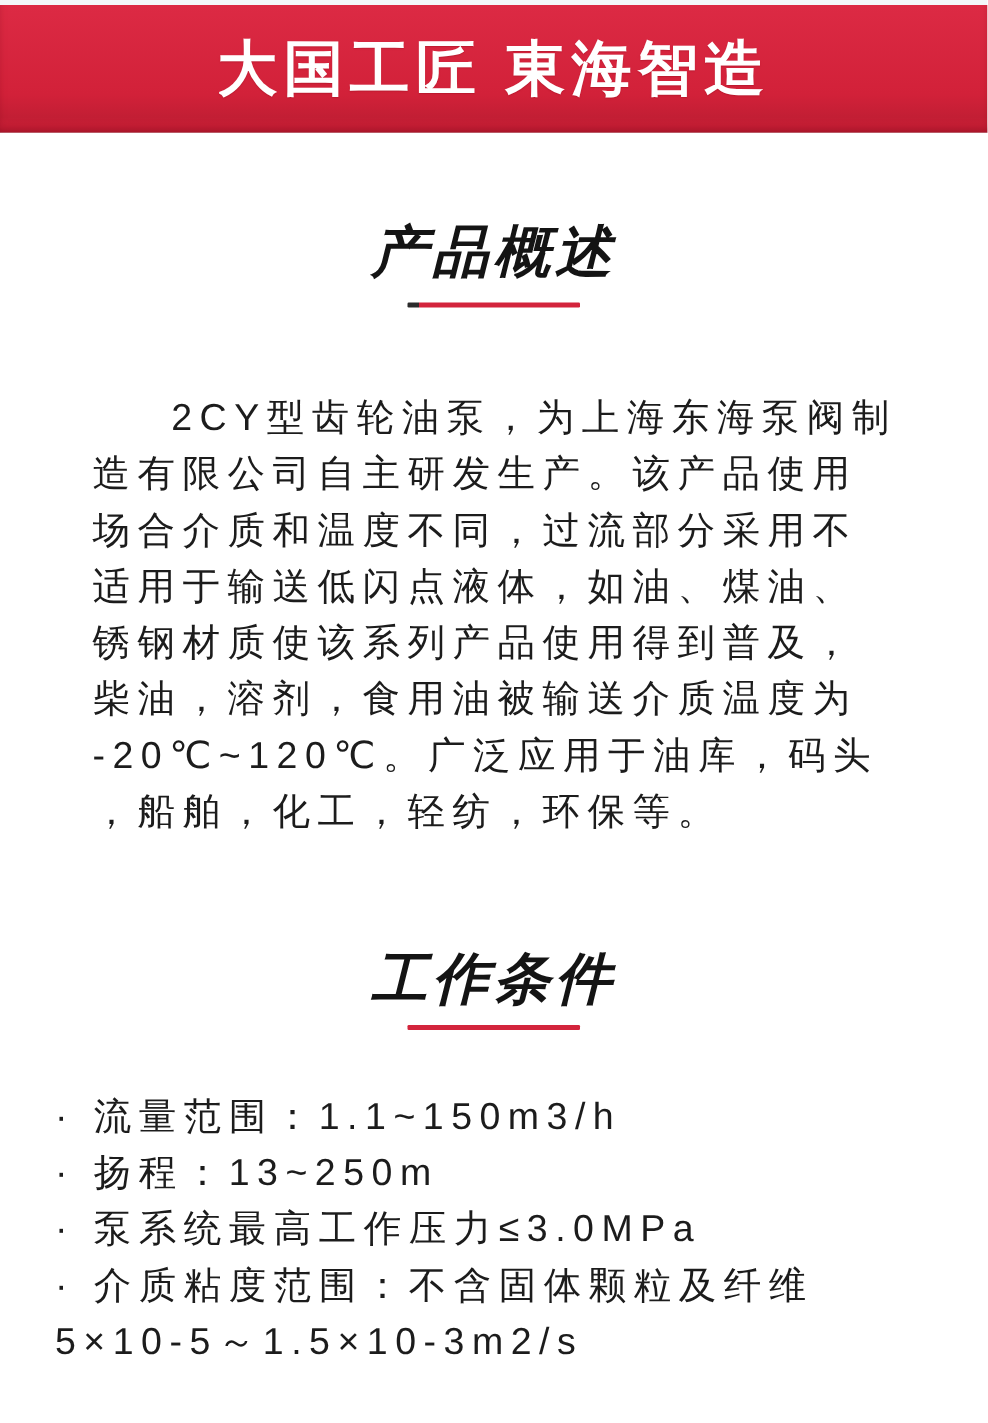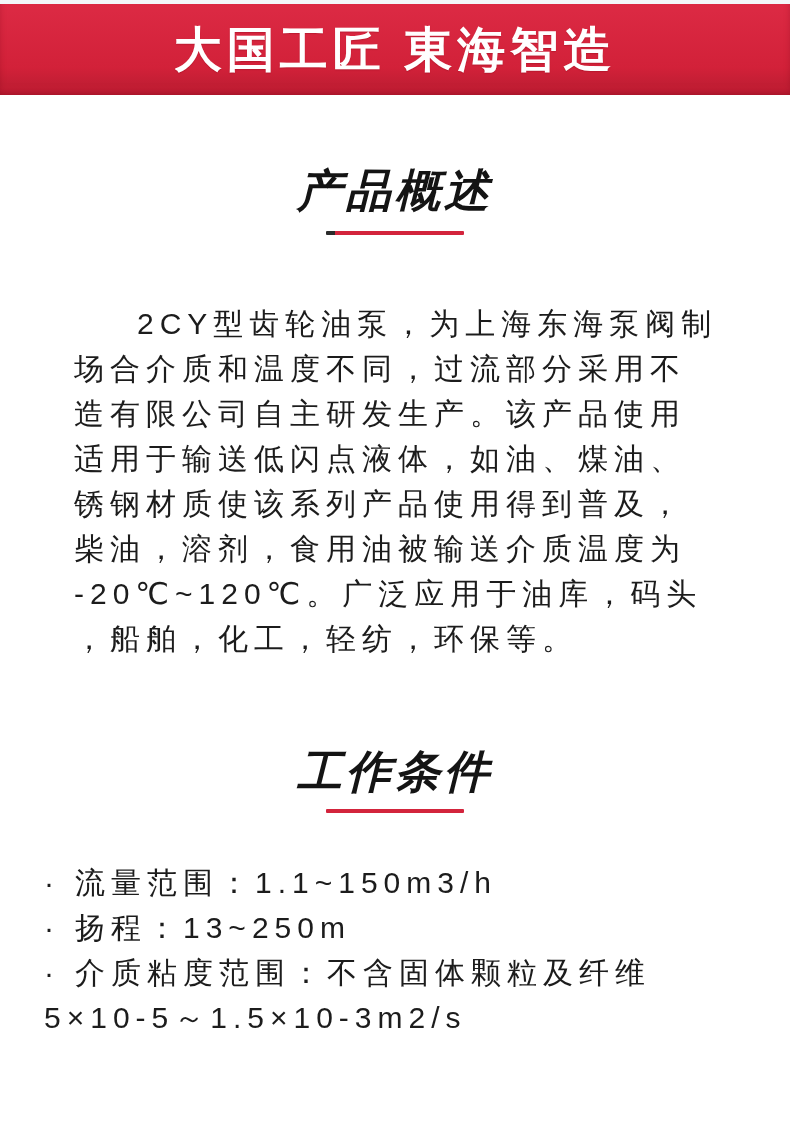--- a/index.html
+++ b/index.html
@@ -12,21 +12,21 @@
     height: 1138px;
     overflow: hidden;
     font-family: "Liberation Sans", "DejaVu Sans", sans-serif;
     color: #1c1c1c;
   }
   .top-strip {
     height: 4px;
     background: #f3f7f9;
   }
   .banner {
-    height: 91px;
+    height: 102px;
     background: linear-gradient(180deg, #dc2a44 0%, #d22139 70%, #c21e34 88%, #cf2038 100%);
     box-shadow: inset 0 -5px 8px -3px rgba(110, 5, 20, 0.55);
     display: flex;
     align-items: center;
     justify-content: center;
   }
   .banner-title {
     margin: 0;
     color: #ffffff;
     font-size: 48px;
@@ -92,40 +92,43 @@
 
 <header class="banner">
   <h1 class="banner-title">大国工匠 東海智造</h1>
 </header>
 
 <section class="section-overview">
   <h2 class="section-title">产品概述</h2>
   <div class="title-underline with-cap"></div>
   <div class="paragraph">
     <div class="para-line indent">2CY型齿轮油泵，为上海东海泵阀制</div>
+    <div class="para-line">造有限公司自主研发生产。该产品使用</div>
     <div class="para-line">场合介质和温度不同，过流部分采用不</div>
-    <div class="para-line">造有限公司自主研发生产。该产品使用</div>
     <div class="para-line">适用于输送低闪点液体，如油、煤油、</div>
     <div class="para-line">锈钢材质使该系列产品使用得到普及，</div>
     <div class="para-line">柴油，溶剂，食用油被输送介质温度为</div>
     <div class="para-line">-20℃~120℃。广泛应用于油库，码头</div>
     <div class="para-line">，船舶，化工，轻纺，环保等。</div>
   </div>
 </section>
 
 <section class="section-conditions">
   <h2 class="section-title">工作条件</h2>
   <div class="title-underline"></div>
   <ul class="cond-list">
     <li>
       <span class="bullet">·</span><span>流量范围：1.1~150m3/h</span>
     </li>
     <li>
       <span class="bullet">·</span><span>扬程：13~250m</span>
     </li>
     <li>
+      <span class="bullet">·</span><span>泵系统最高工作压力≤3.0MPa</span>
+    </li>
+    <li>
       <span class="bullet">·</span><span>介质粘度范围：不含固体颗粒及纤维</span>
     </li>
     <li>
       <span>5×10-5～1.5×10-3m2/s</span>
     </li>
   </ul>
 </section>
 
 </body></html>

